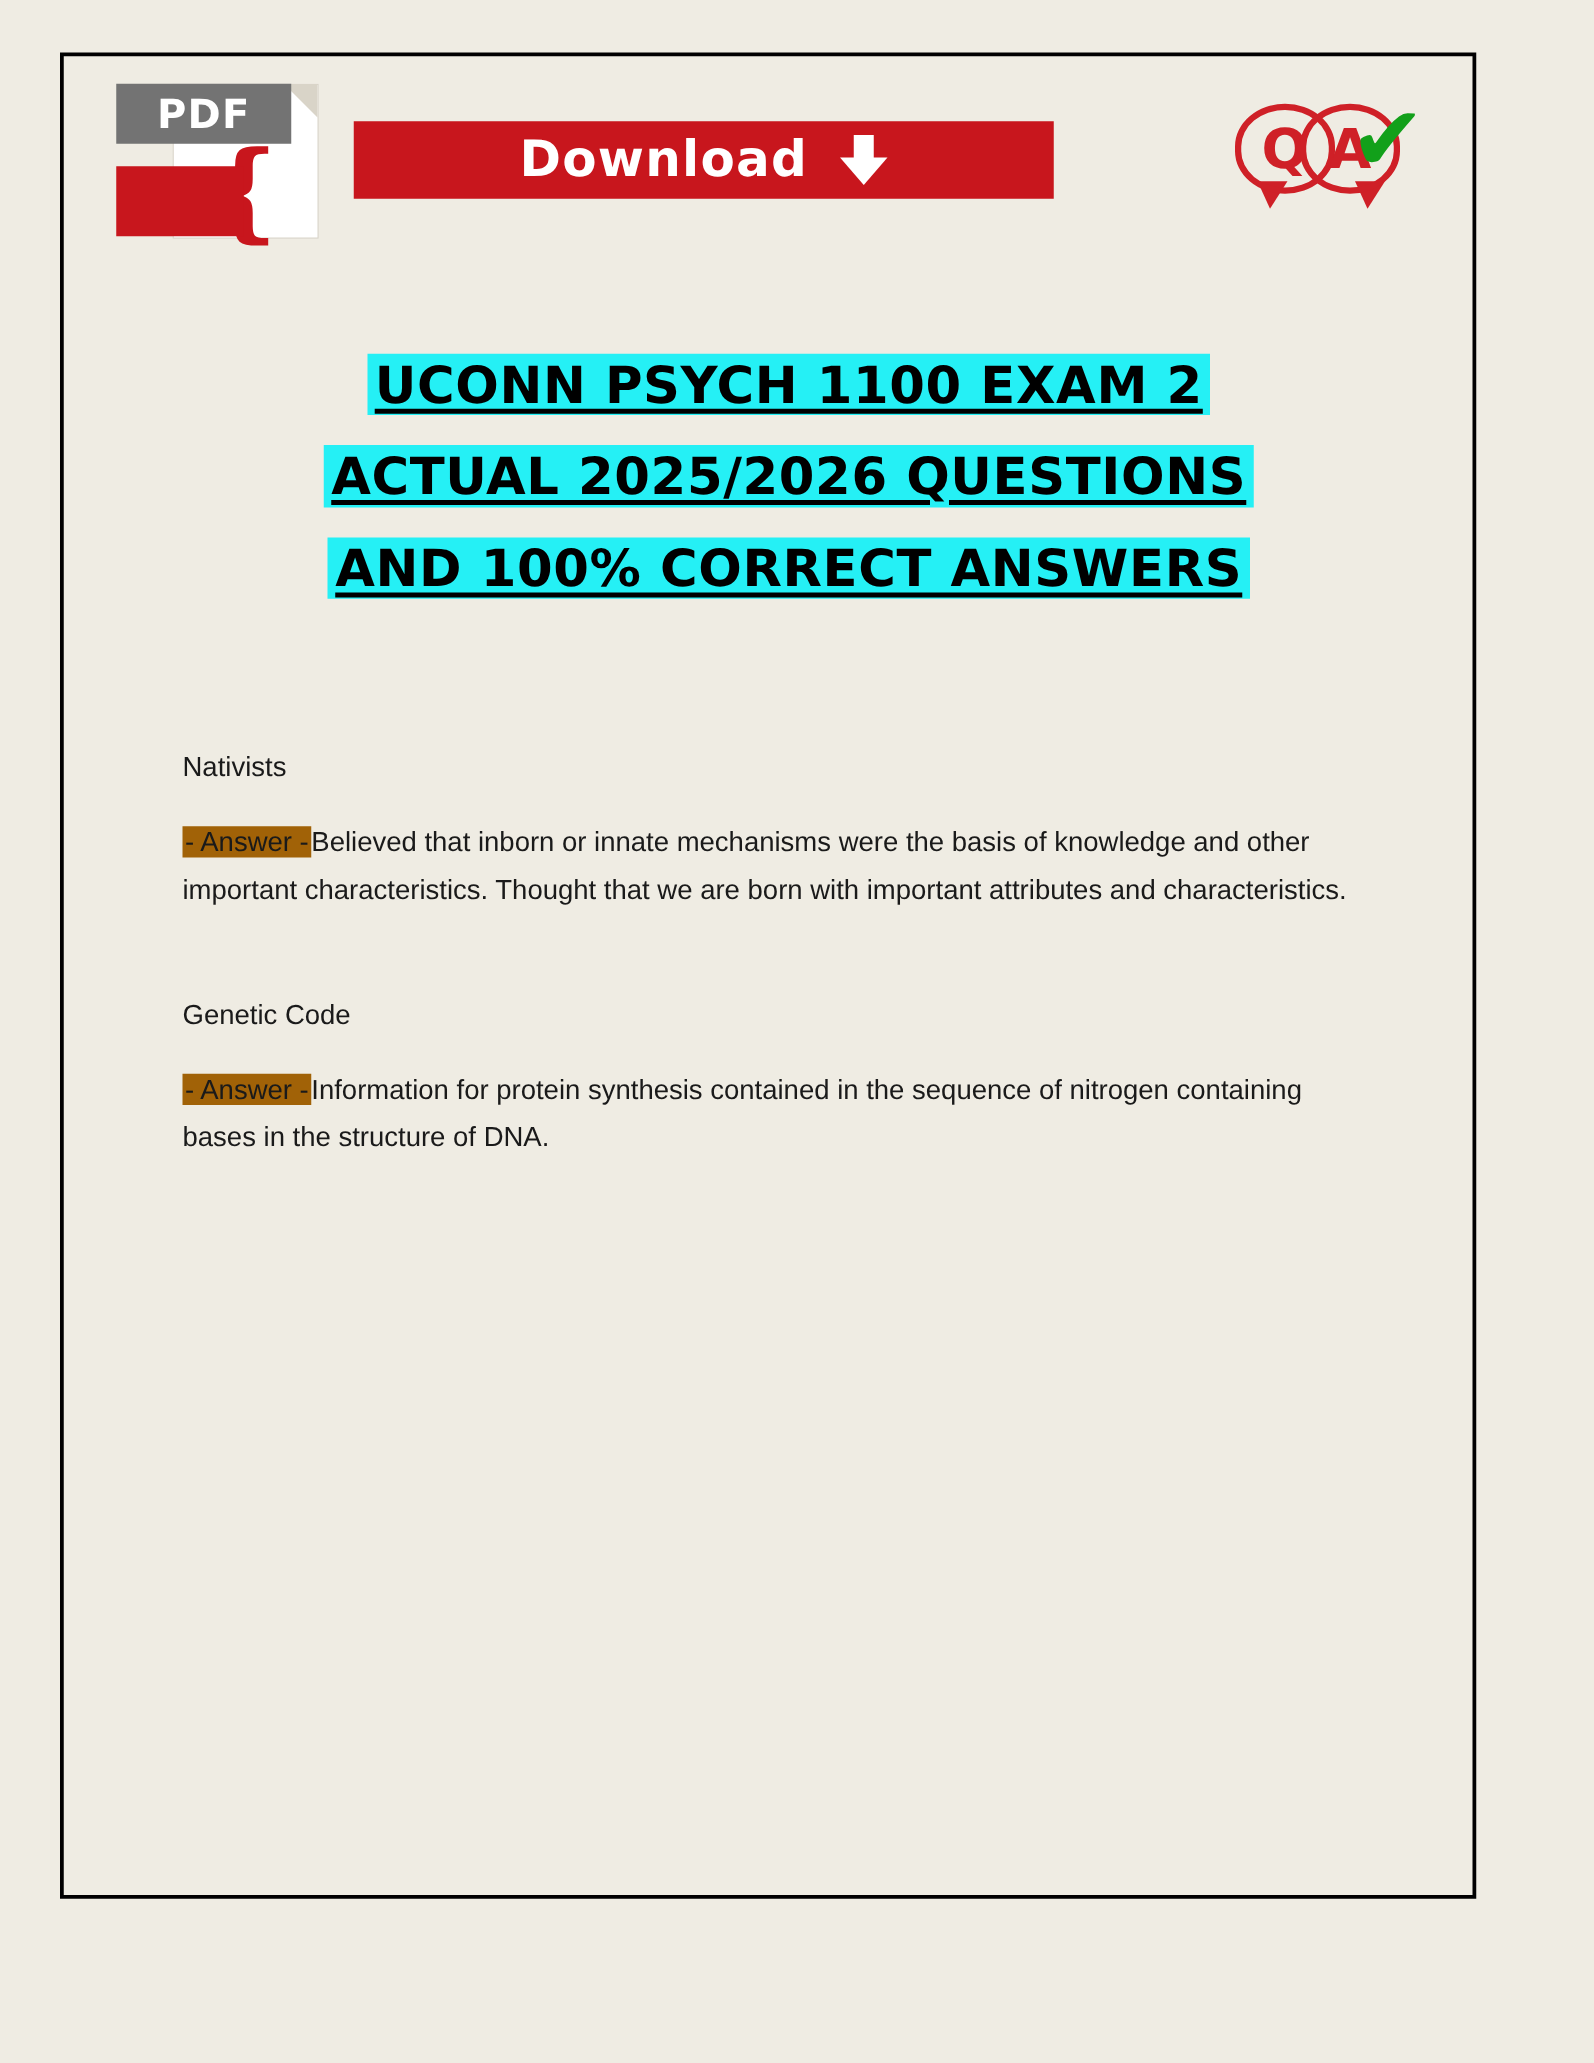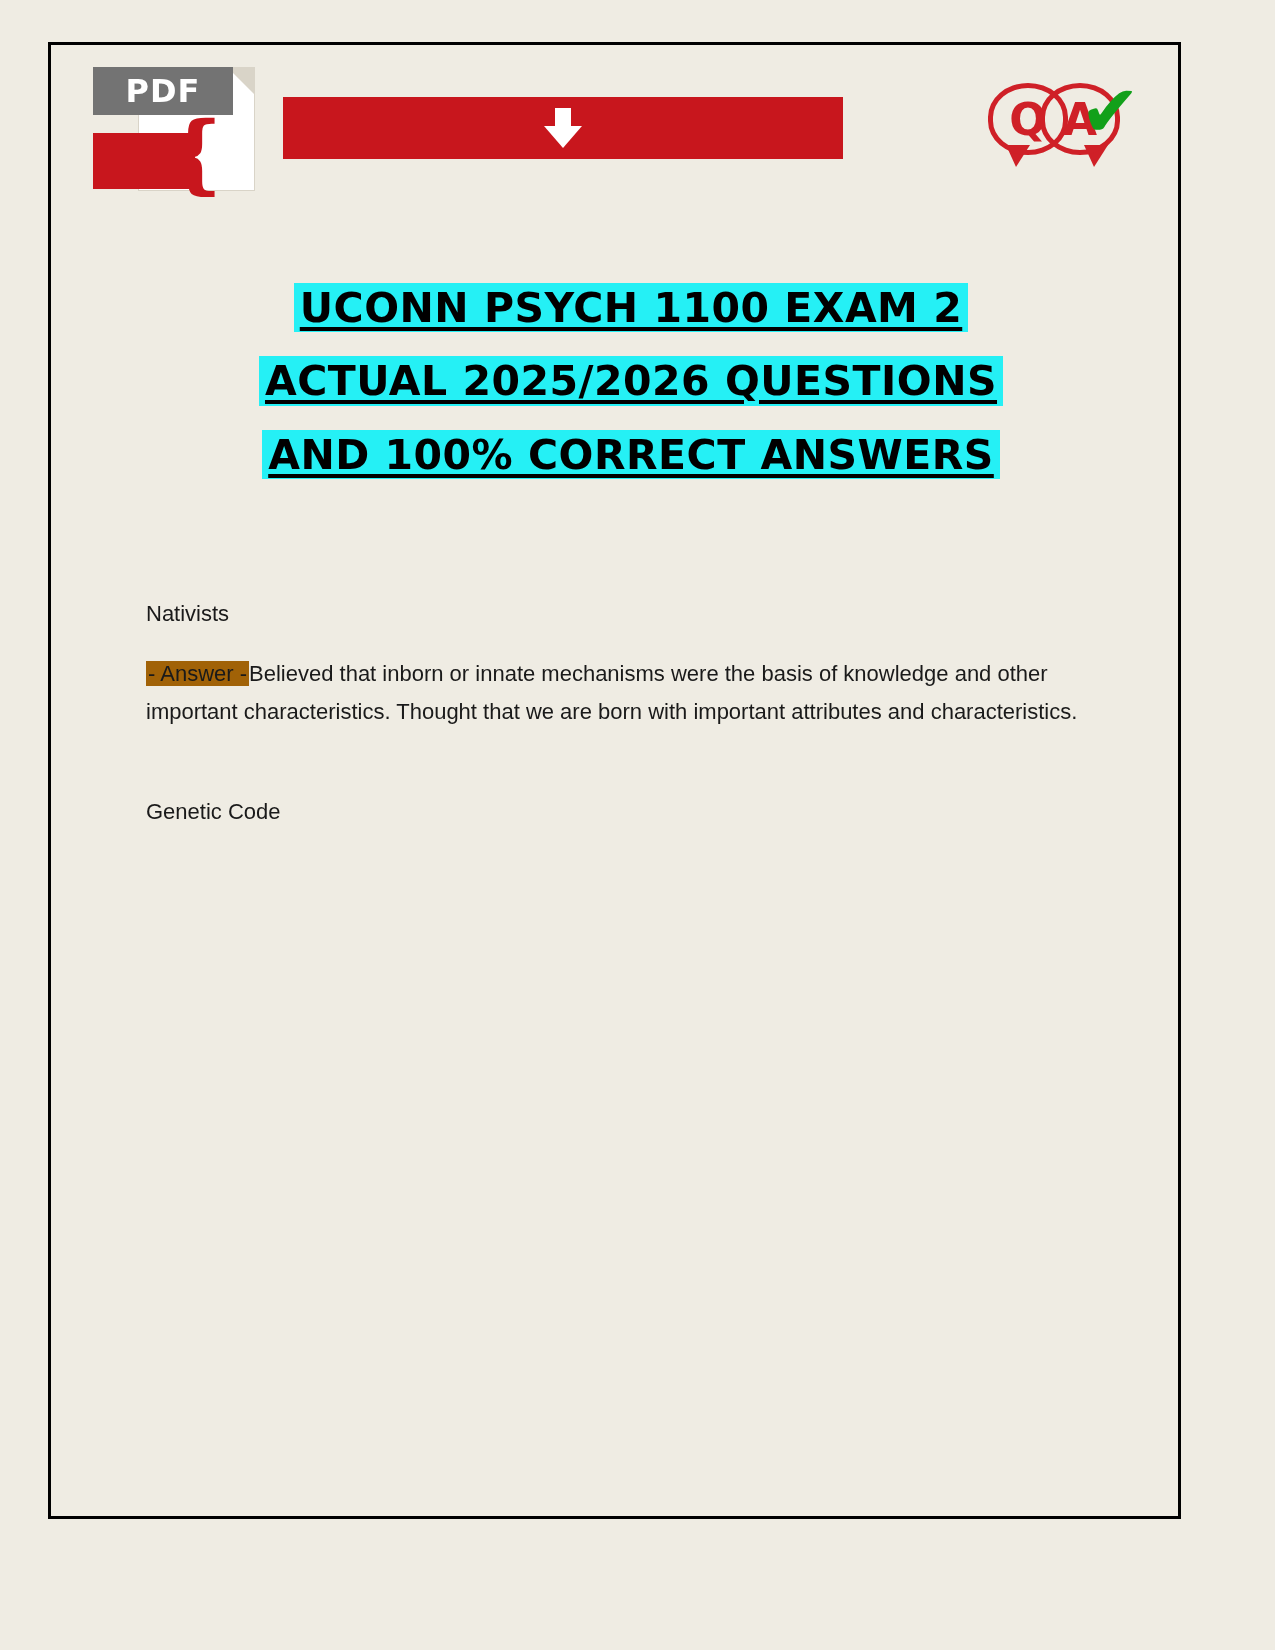--- a/index.html
+++ b/index.html
@@ -238,20 +238,21 @@
     <div class="pdf-icon">
       <div class="sheet">
         <div class="fold"></div>
       </div>
       <div class="swirl">❴</div>
       <div class="band"></div>
       <div class="tag">PDF</div>
     </div>
 
     <div class="download-banner">
+      <span class="label">Download</span>
       <span class="arrow">
         <span class="stem"></span>
           <span class="head"></span>
       </span>
     </div>
 
     <div class="qa-logo">
       <div class="tail"></div>
       <div class="tail2"></div>
       <div class="bubble q">Q</div>
@@ -272,16 +273,17 @@
     <div class="qa-block">
       <p class="term">Nativists</p>
       <p class="answer"><span class="answer-tag">- Answer -</span><span>Believed that inborn or innate mechanisms were the basis of knowledge and other important characteristics. Thought that we are born with important attributes and characteristics.</span></p>
     </div>
 
     <div class="qa-block">
     </div>
 
     <div class="qa-block">
       <p class="term">Genetic Code</p>
+      <p class="answer"><span class="answer-tag">- Answer -</span><span>Information for protein synthesis contained in the sequence of nitrogen containing bases in the structure of DNA.</span></p>
     </div>
 
   </div>
 </div>
 
 </body></html>

